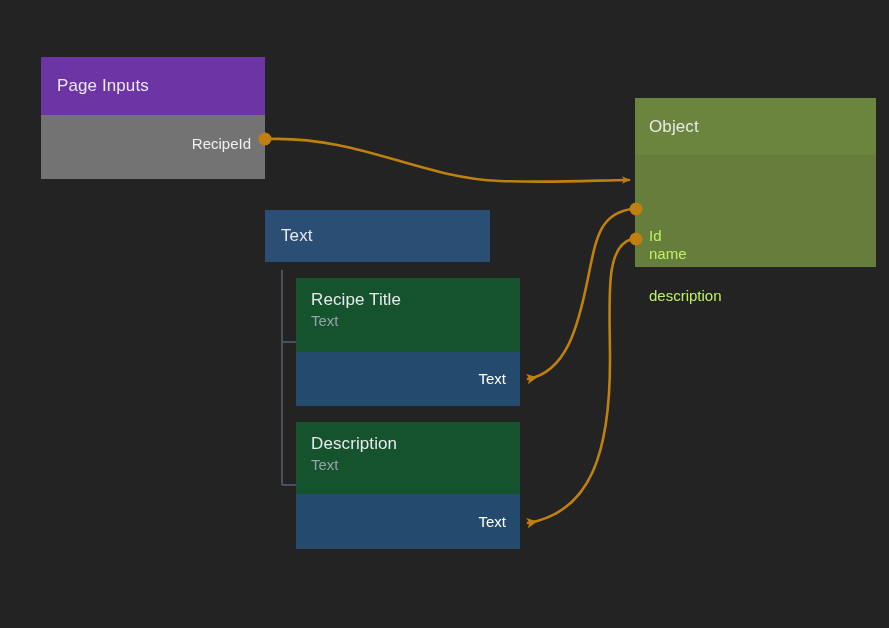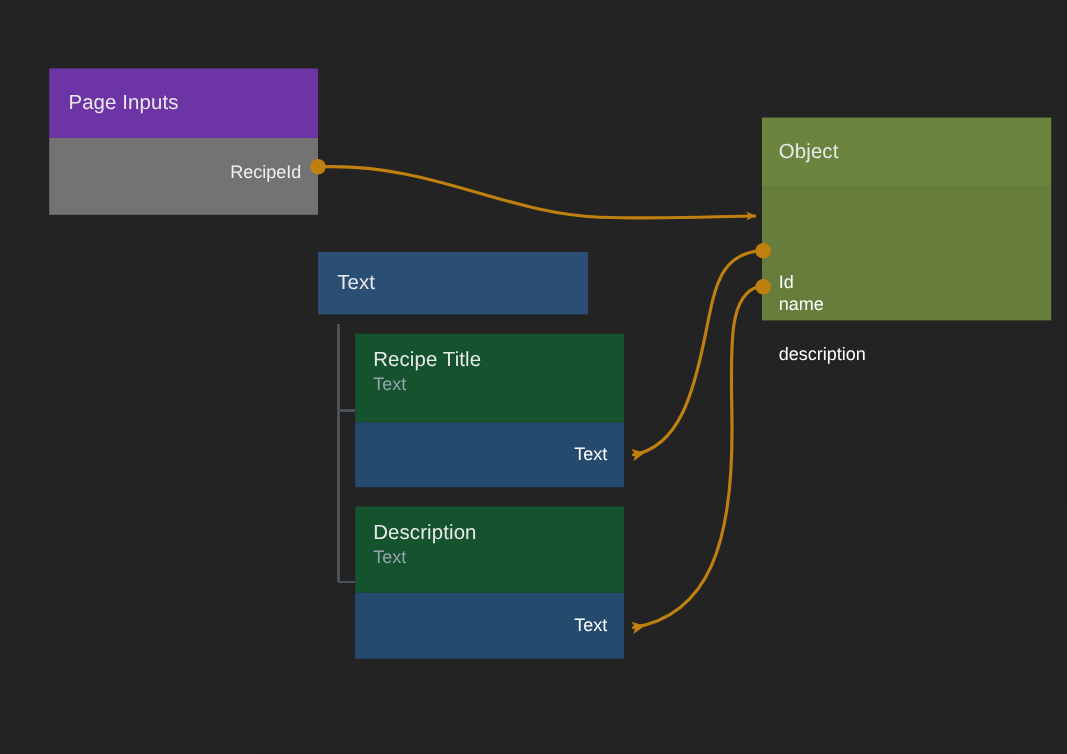--- a/index.html
+++ b/index.html
@@ -75,21 +75,21 @@
     background: #6b853e;
     padding: 0 0 0 14px;
   }
   .green-node .node-body {
     height: 112px;
     background: #667d3c;
   }
   .field-row {
     position: absolute;
     left: 14px;
-    color: #ffffff;
+    color: #bef264;
     font-size: 15px;
     line-height: 18px;
     white-space: nowrap;
   }
 
   
   .page-node {
     left: 265px; top: 210px; width: 225px; height: 52px;
     background: #2b4f74;
   }

